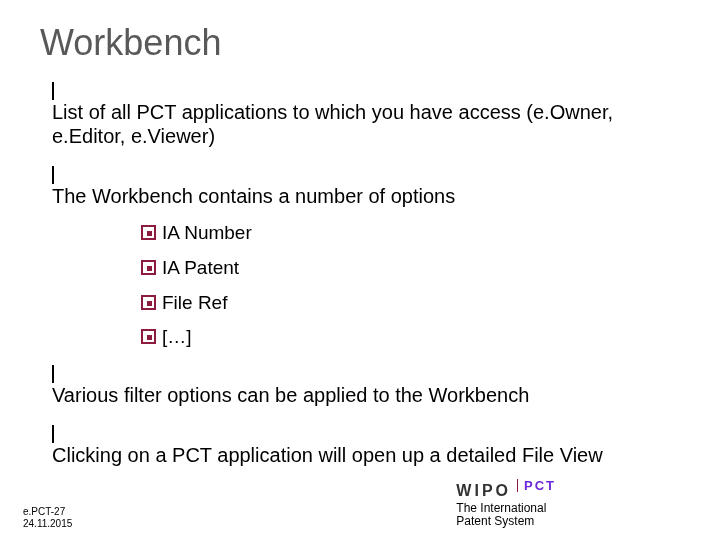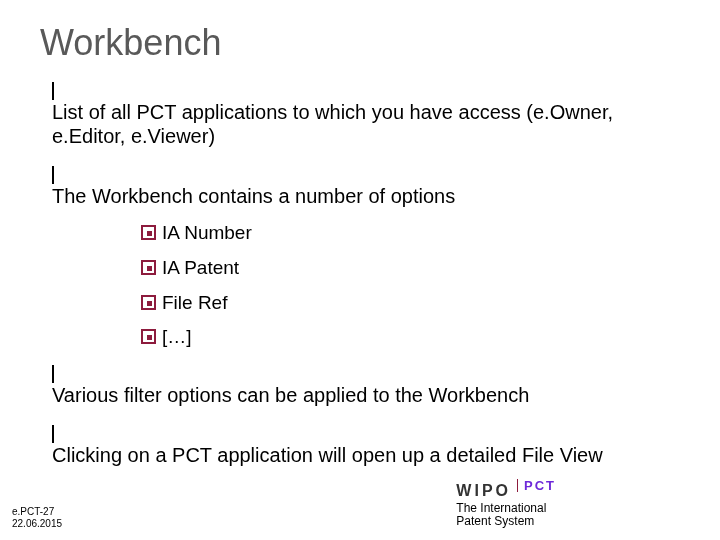--- a/index.html
+++ b/index.html
@@ -7,21 +7,21 @@
   .slide { position: relative; width: 584px; height: 540px; }
   .title { position: absolute; left: 40px; top: 22px; font-size: 36px; color: #595959; font-weight: 400; }
   .content { position: absolute; left: 52px; top: 78px; width: 620px; }
   .b1 { display: flex; align-items: flex-start; margin-bottom: 14px; flex-direction: column; }
   .b1 .mark { flex: 0 0 18px; height: 14px; margin-top: 4px; margin-right: 8px; background: #8d1b3d; border: 1px solid #000; }
   .b1 .txt { font-size: 20px; line-height: 1.2; }
   .sub { margin-left: 44px; margin-bottom: 12px; display: flex; align-items: flex-start; padding-left: 45px; }
   .sub .mark { flex: 0 0 15px; height: 15px; margin-top: 3px; margin-right: 6px; border: 2px solid #8d1b3d; position: relative; }
   .sub .mark::after { content: ""; position: absolute; right: 2px; bottom: 2px; width: 5px; height: 5px; background: #8d1b3d; }
   .sub .txt { font-size: 19px; line-height: 1.2; }
-  .footer-left { position: absolute; left: 12px; bottom: 10px; font-size: 10px; line-height: 1.2; color: #000; }
+  .footer-left { position: absolute; left: 23px; bottom: 10px; font-size: 10px; line-height: 1.2; color: #000; }
   .footer-right { position: absolute; right: 28px; bottom: 12px; text-align: left; }
   .wipo-line { display: flex; align-items: center; gap: 6px; margin-bottom: 2px; }
   .wipo { font-size: 16px; letter-spacing: 3px; color: #333; font-weight: 700; margin-top: 10px; }
   .sep { width: 1px; height: 13px; background: #8d1b3d; }
   .pct { font-size: 13px; letter-spacing: 2px; color: #6d28d9; font-weight: 700; }
   .tagline { font-size: 12px; color: #000; line-height: 1.1; }
 </style>
 </head>
 <body>
 
@@ -65,21 +65,21 @@
 
     <div class="b1">
       <div class="mark"></div>
       <div class="txt">Clicking on a PCT application will open up a detailed File View</div>
     </div>
 
   </div>
 
   <div class="footer-left">
     <div>e.PCT-27</div>
-    <div>22.06.2015</div>
+    <div>24.11.2015</div>
   </div>
 
   <div class="footer-right">
     <div class="wipo-line">
       <span class="wipo">WIPO</span>
       <span class="sep"></span>
       <span class="pct">PCT</span>
     </div>
     <div class="tagline">The International</div>
     <div class="tagline">Patent System</div>

